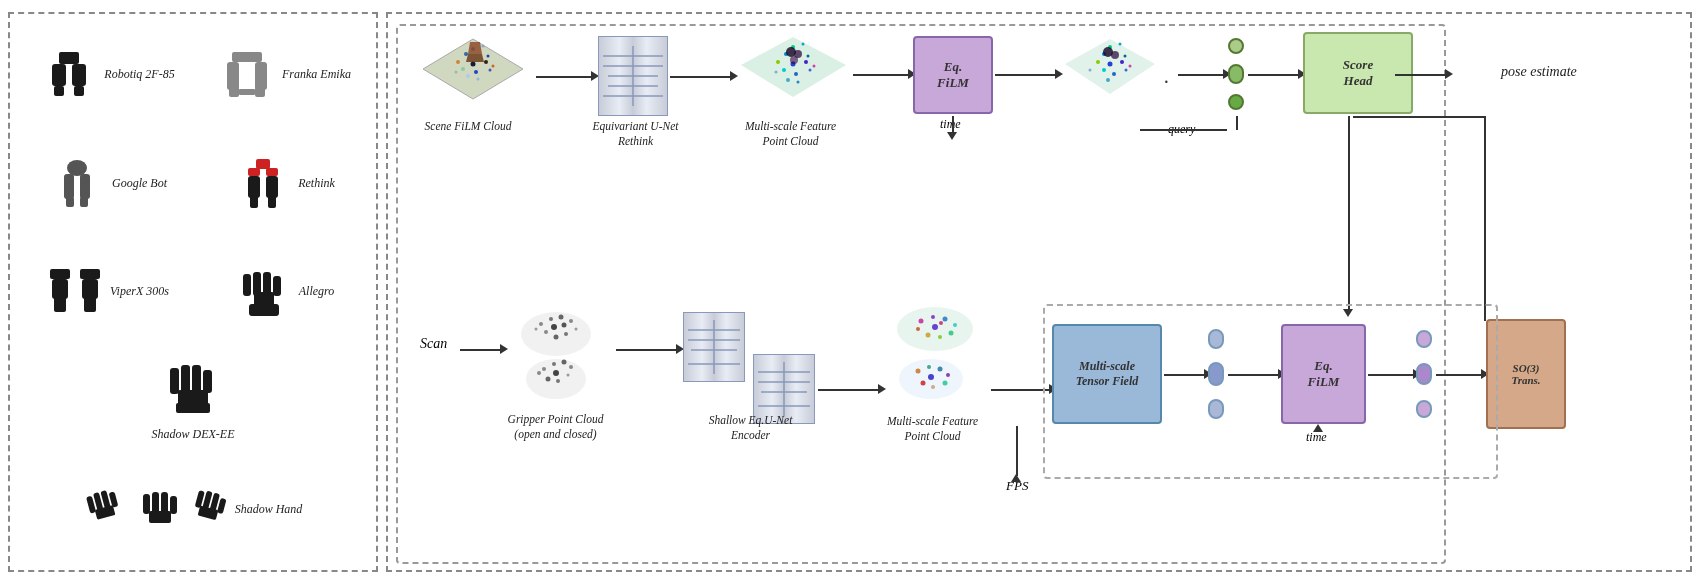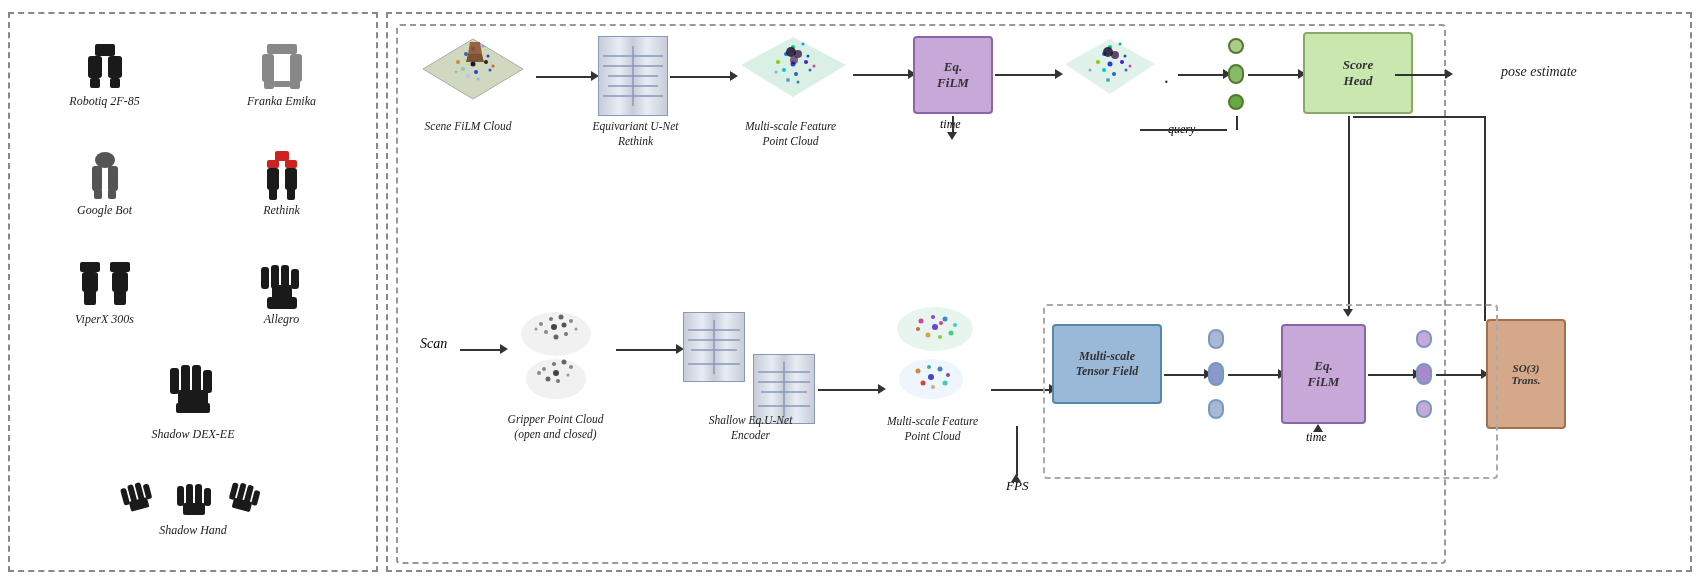--- a/index.html
+++ b/index.html
@@ -29,21 +29,21 @@
       grid-template-columns: 1fr 1fr;
       grid-template-rows: repeat(5, 1fr);
       padding: 8px;
       gap: 4px;
       position: relative;
       flex-shrink: 0;
     }
 
     .gripper-item {
       display: flex;
-      flex-direction: column;
+      flex-direction: row;
       align-items: center;
       justify-content: center;
       text-align: center;
     }
 
     .gripper-label {
       font-size: 12px;
       color: #222;
       font-style: italic;
     }
@@ -223,21 +223,21 @@
 
     
     .robot-svg {
       width: 70px;
       height: 55px;
     }
 
     .shadow-hand-row {
       grid-column: 1 / -1;
       display: flex;
-      flex-direction: column;
+      flex-direction: row;
       align-items: center;
       justify-content: center;
     }
 
     .shadow-hand-icons {
       display: flex;
       gap: 8px;
       justify-content: center;
     }
   </style>
@@ -616,21 +616,21 @@
 
     <div class="arrow-line arrow-h" style="left:603px; top:375px; width:58px;"></div>
     <div class="arrowhead-right" style="left:661px; top:370px;"></div>
 
     <div class="inline-label" style="left:618px; top:464px; font-size:13px;">FPS</div>
 
     <div class="arrow-line arrow-v" style="left:628px; top:412px; height:50px;"></div>
 
     <div style="position:absolute; left:623px; top:460px; width:0; height:0; border-left:5px solid transparent; border-right:5px solid transparent; border-bottom:8px solid #333;"></div>
 
-    <div class="tensor-box" style="left:664px; top:310px; width:110px; height:80px;">
+    <div class="tensor-box" style="left:664px; top:310px; width:110px; height:100px;">
       <span style="white-space:pre-line;">Multi-scale
 Tensor Field</span>
     </div>
 
     <div class="arrow-line arrow-h" style="left:776px; top:360px; width:40px;"></div>
     <div class="arrowhead-right" style="left:816px; top:355px;"></div>
 
     <div class="feature-bars" style="left:820px; top:310px; height:100px; justify-content: space-around;">
       <div class="feature-bar" style="width:16px; height:20px; border-radius:8px; background:#aab8d8;"></div>
       <div class="feature-bar" style="width:16px; height:24px; border-radius:8px; background:#8899cc;"></div>

